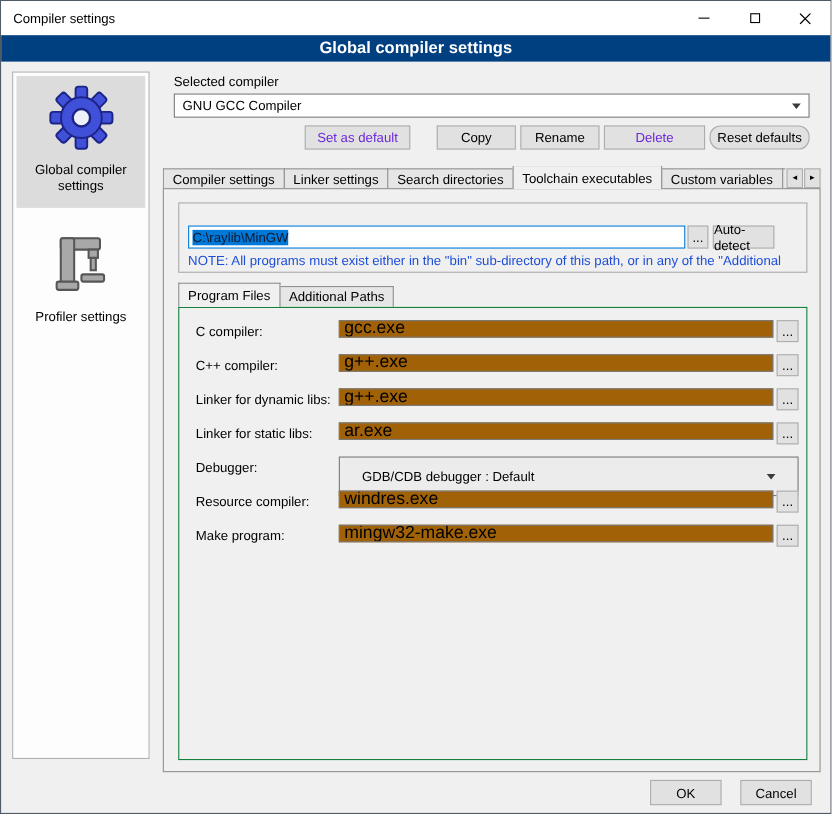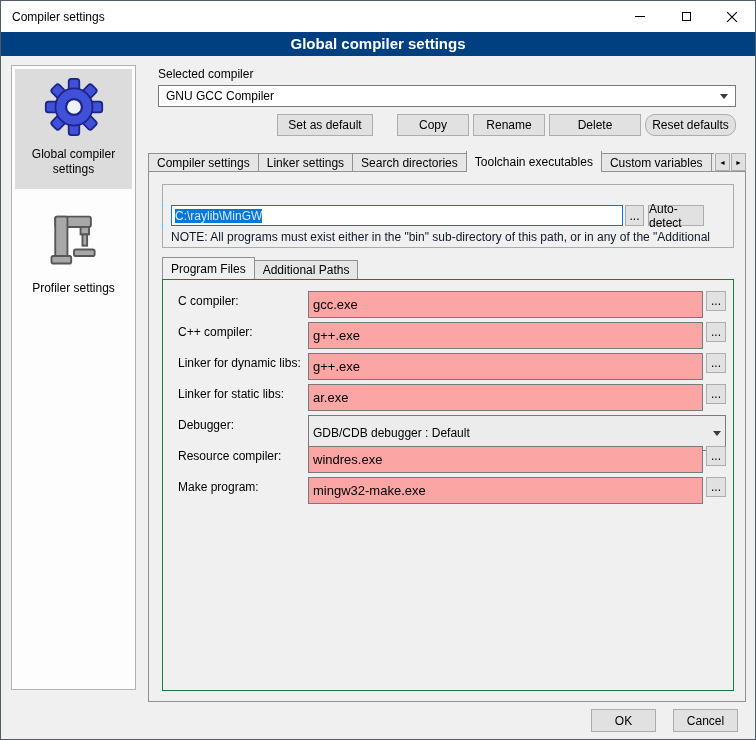--- a/index.html
+++ b/index.html
@@ -27,21 +27,21 @@
   .side-icon { width:60px; height:60px; margin-bottom:10px; }
   .side-label { text-align:center; line-height:15px; }
 
   
   .sel-label { position:absolute; left:157px; top:66px; }
   .combo { display:flex; align-items:center; background:#fff; border:1px solid #7a7a7a; padding:0 7px; cursor:pointer; }
   .combo .chev { margin-left:auto; width:0; height:0; border-left:4px solid transparent; border-right:4px solid transparent; border-top:5px solid #3b3b3b; }
   .compiler-combo { position:absolute; left:157px; top:84px; width:578px; height:22px; }
 
   .btn { position:absolute; height:22px; background:#e1e1e1; border:1px solid #adadad; display:flex; align-items:center; justify-content:center; cursor:pointer; }
-  .btn.disabled { color:#000000; cursor:default; }
+  .btn.disabled { color:#6d28d9; cursor:default; }
   .btn-setdefault { left:276px; top:113px; width:96px; }
   .btn-copy      { left:396px; top:113px; width:72px; }
   .btn-rename    { left:472px; top:113px; width:72px; }
   .btn-delete    { left:548px; top:113px; width:92px; }
   .btn-reset     { left:644px; top:113px; width:91px;border-radius:10px; }
 
   
   .tabstrip { position:absolute; left:147px; top:150px; width:566px; height:21px; display:flex; align-items:flex-end; overflow:hidden; }
   .tab { flex-shrink:0; white-space:nowrap; background:#e6e6e6; border:1px solid #919191; border-bottom:none; padding:2px 8px 3px; height:19px; cursor:pointer; }
   .tab + .tab { margin-left:-1px; }
@@ -51,35 +51,35 @@
   .arrow-btn { width:15px; height:18px; background:#e1e1e1; border:1px solid #adadad; font-size:7px; display:flex; align-items:center; justify-content:center; cursor:pointer; }
   .arrow-btn + .arrow-btn { margin-left:1px; }
 
   
   .tabpanel { position:absolute; left:147px; top:170px; width:598px; height:531px; background:#f0f0f0; border:1px solid #919191; z-index:2; }
 
   
   .groupbox { position:absolute; left:13px; top:12px; width:572px; height:64px; border:1px solid #ababab; }
   .gb-title { position:absolute; top:-8px; left:6px; background:#f0f0f0; padding:0 4px; }
   .dirfield { position:absolute; left:8px; top:20px; width:452px; height:21px; background:#fff; border:1px solid #0078d7; display:flex; align-items:center; padding:0 3px; cursor:text; overflow:hidden; white-space:nowrap; }
-  .dirfield .sel { background:#0078d7; color:#e5e5e5; }
+  .dirfield .sel { background:#0078d7; color:#0f172a; }
   .gb-browse { left:462px; top:20px; width:19px; height:21px; }
   .gb-autodetect { left:485px; top:20px; width:56px; height:21px; }
-  .note { position:absolute; left:8px; top:45px; width:558px; color:#0f172a; white-space:nowrap; overflow:hidden; }
+  .note { position:absolute; left:8px; top:45px; width:558px; color:#1d4ed8; white-space:nowrap; overflow:hidden; }
 
   
   .subtabs { position:absolute; left:13px; top:86px; display:flex; align-items:flex-end; height:21px; }
   .subpanel { position:absolute; left:13px; top:107px; width:572px; height:412px; border:1px solid #15803d; background:#f0f0f0; z-index:1; }
 
   
   .frow { position:absolute; left:0; width:100%; height:21px; }
   .flabel { position:absolute; left:15px; top:3px; }
-  .finput { position:absolute; left:145px; top:0; width:395px; height:27px; background:#fca5a5; border:1px solid #7a7a7a; font-family:"Liberation Sans", sans-serif; font-size:13px; padding:0 4px; }
+  .finput { position:absolute; left:145px; top:0; width:395px; height:16px; background:#a16207; border:1px solid #7a7a7a; font-family:"Liberation Sans", sans-serif; font-size:16px; padding:0 4px; }
   .fbrowse { position:absolute; left:543px; top:0; width:20px; height:20px; }
-  .fcombo { position:absolute; left:145px; top:0; width:418px; height:36px; background:#ececec; border:1px solid #7a7a7a; display:flex; align-items:center; padding:0 4px; cursor:pointer; }
+  .fcombo { position:absolute; left:145px; top:0; width:418px; height:36px; background:#ececec; border:1px solid #7a7a7a; display:flex; align-items:center; padding:0 20px; cursor:pointer; }
   .fcombo .chev { margin-left:auto; width:0; height:0; border-left:4px solid transparent; border-right:4px solid transparent; border-top:5px solid #3b3b3b; }
 
   
   .btn-ok { left:590px; top:708px; width:65px; height:23px; }
   .btn-cancel { left:672px; top:708px; width:65px; height:23px; }
 </style>
 </head>
 <body>
 
 <svg width="0" height="0" style="position:absolute">

